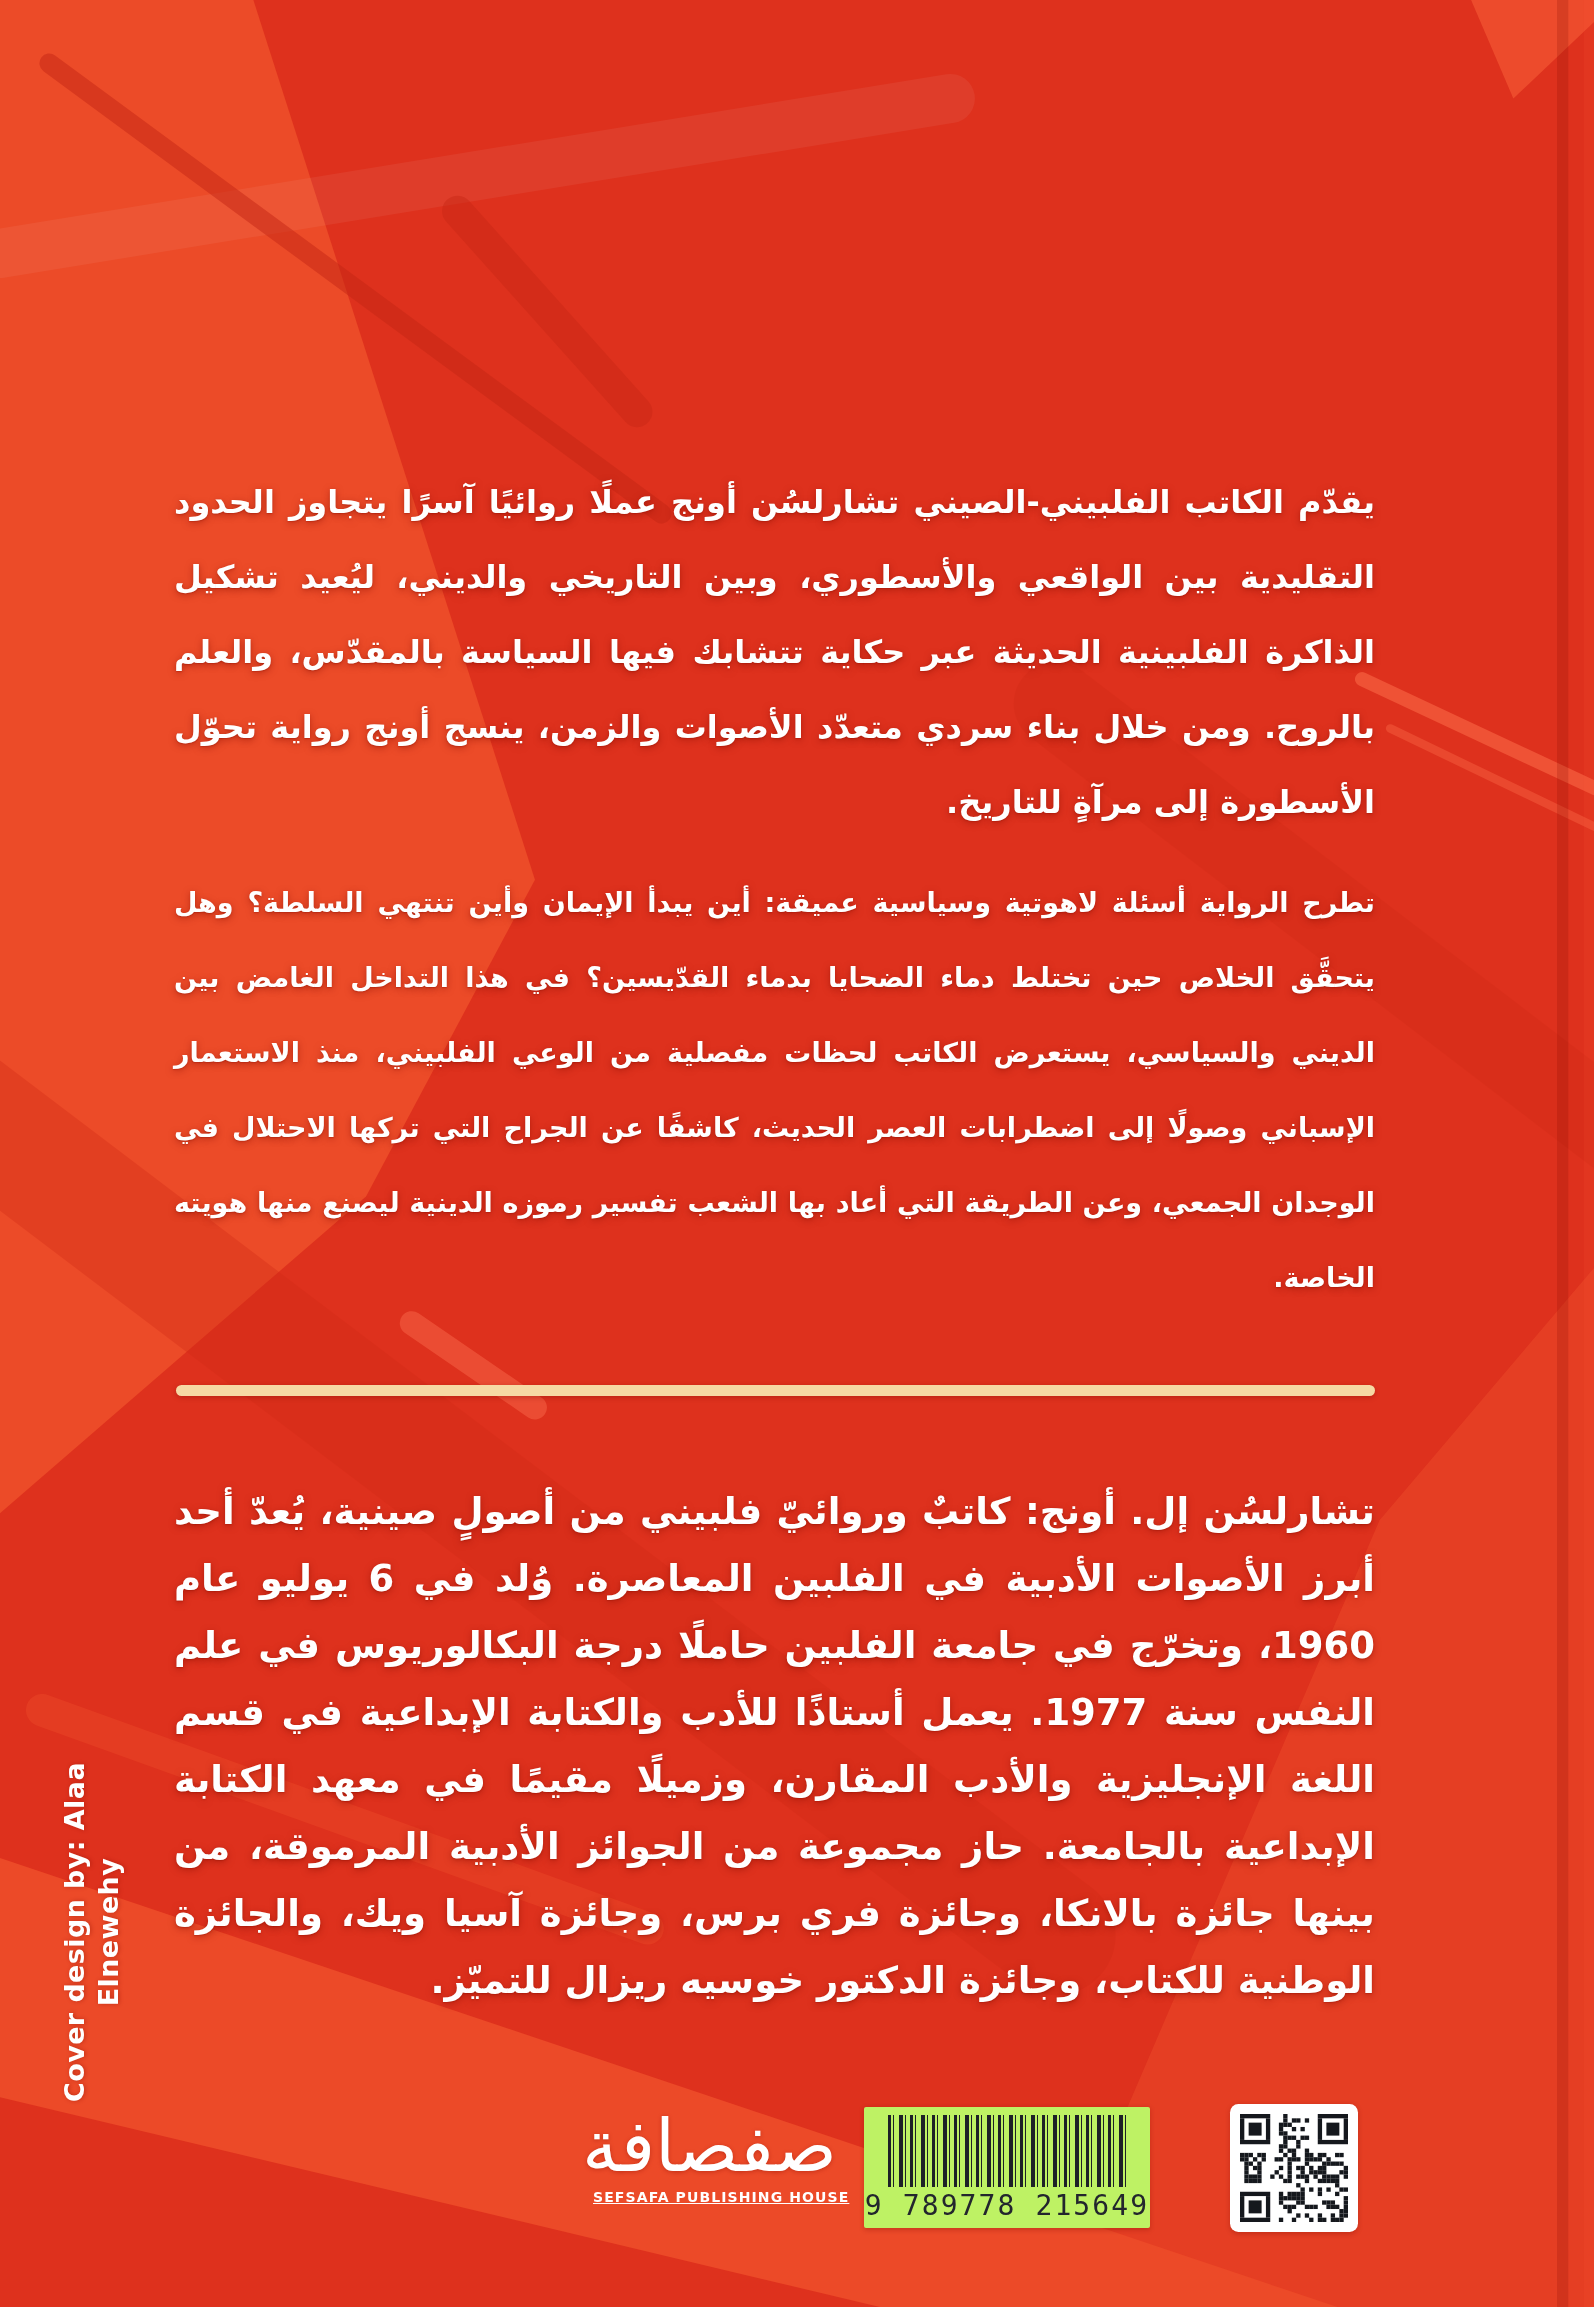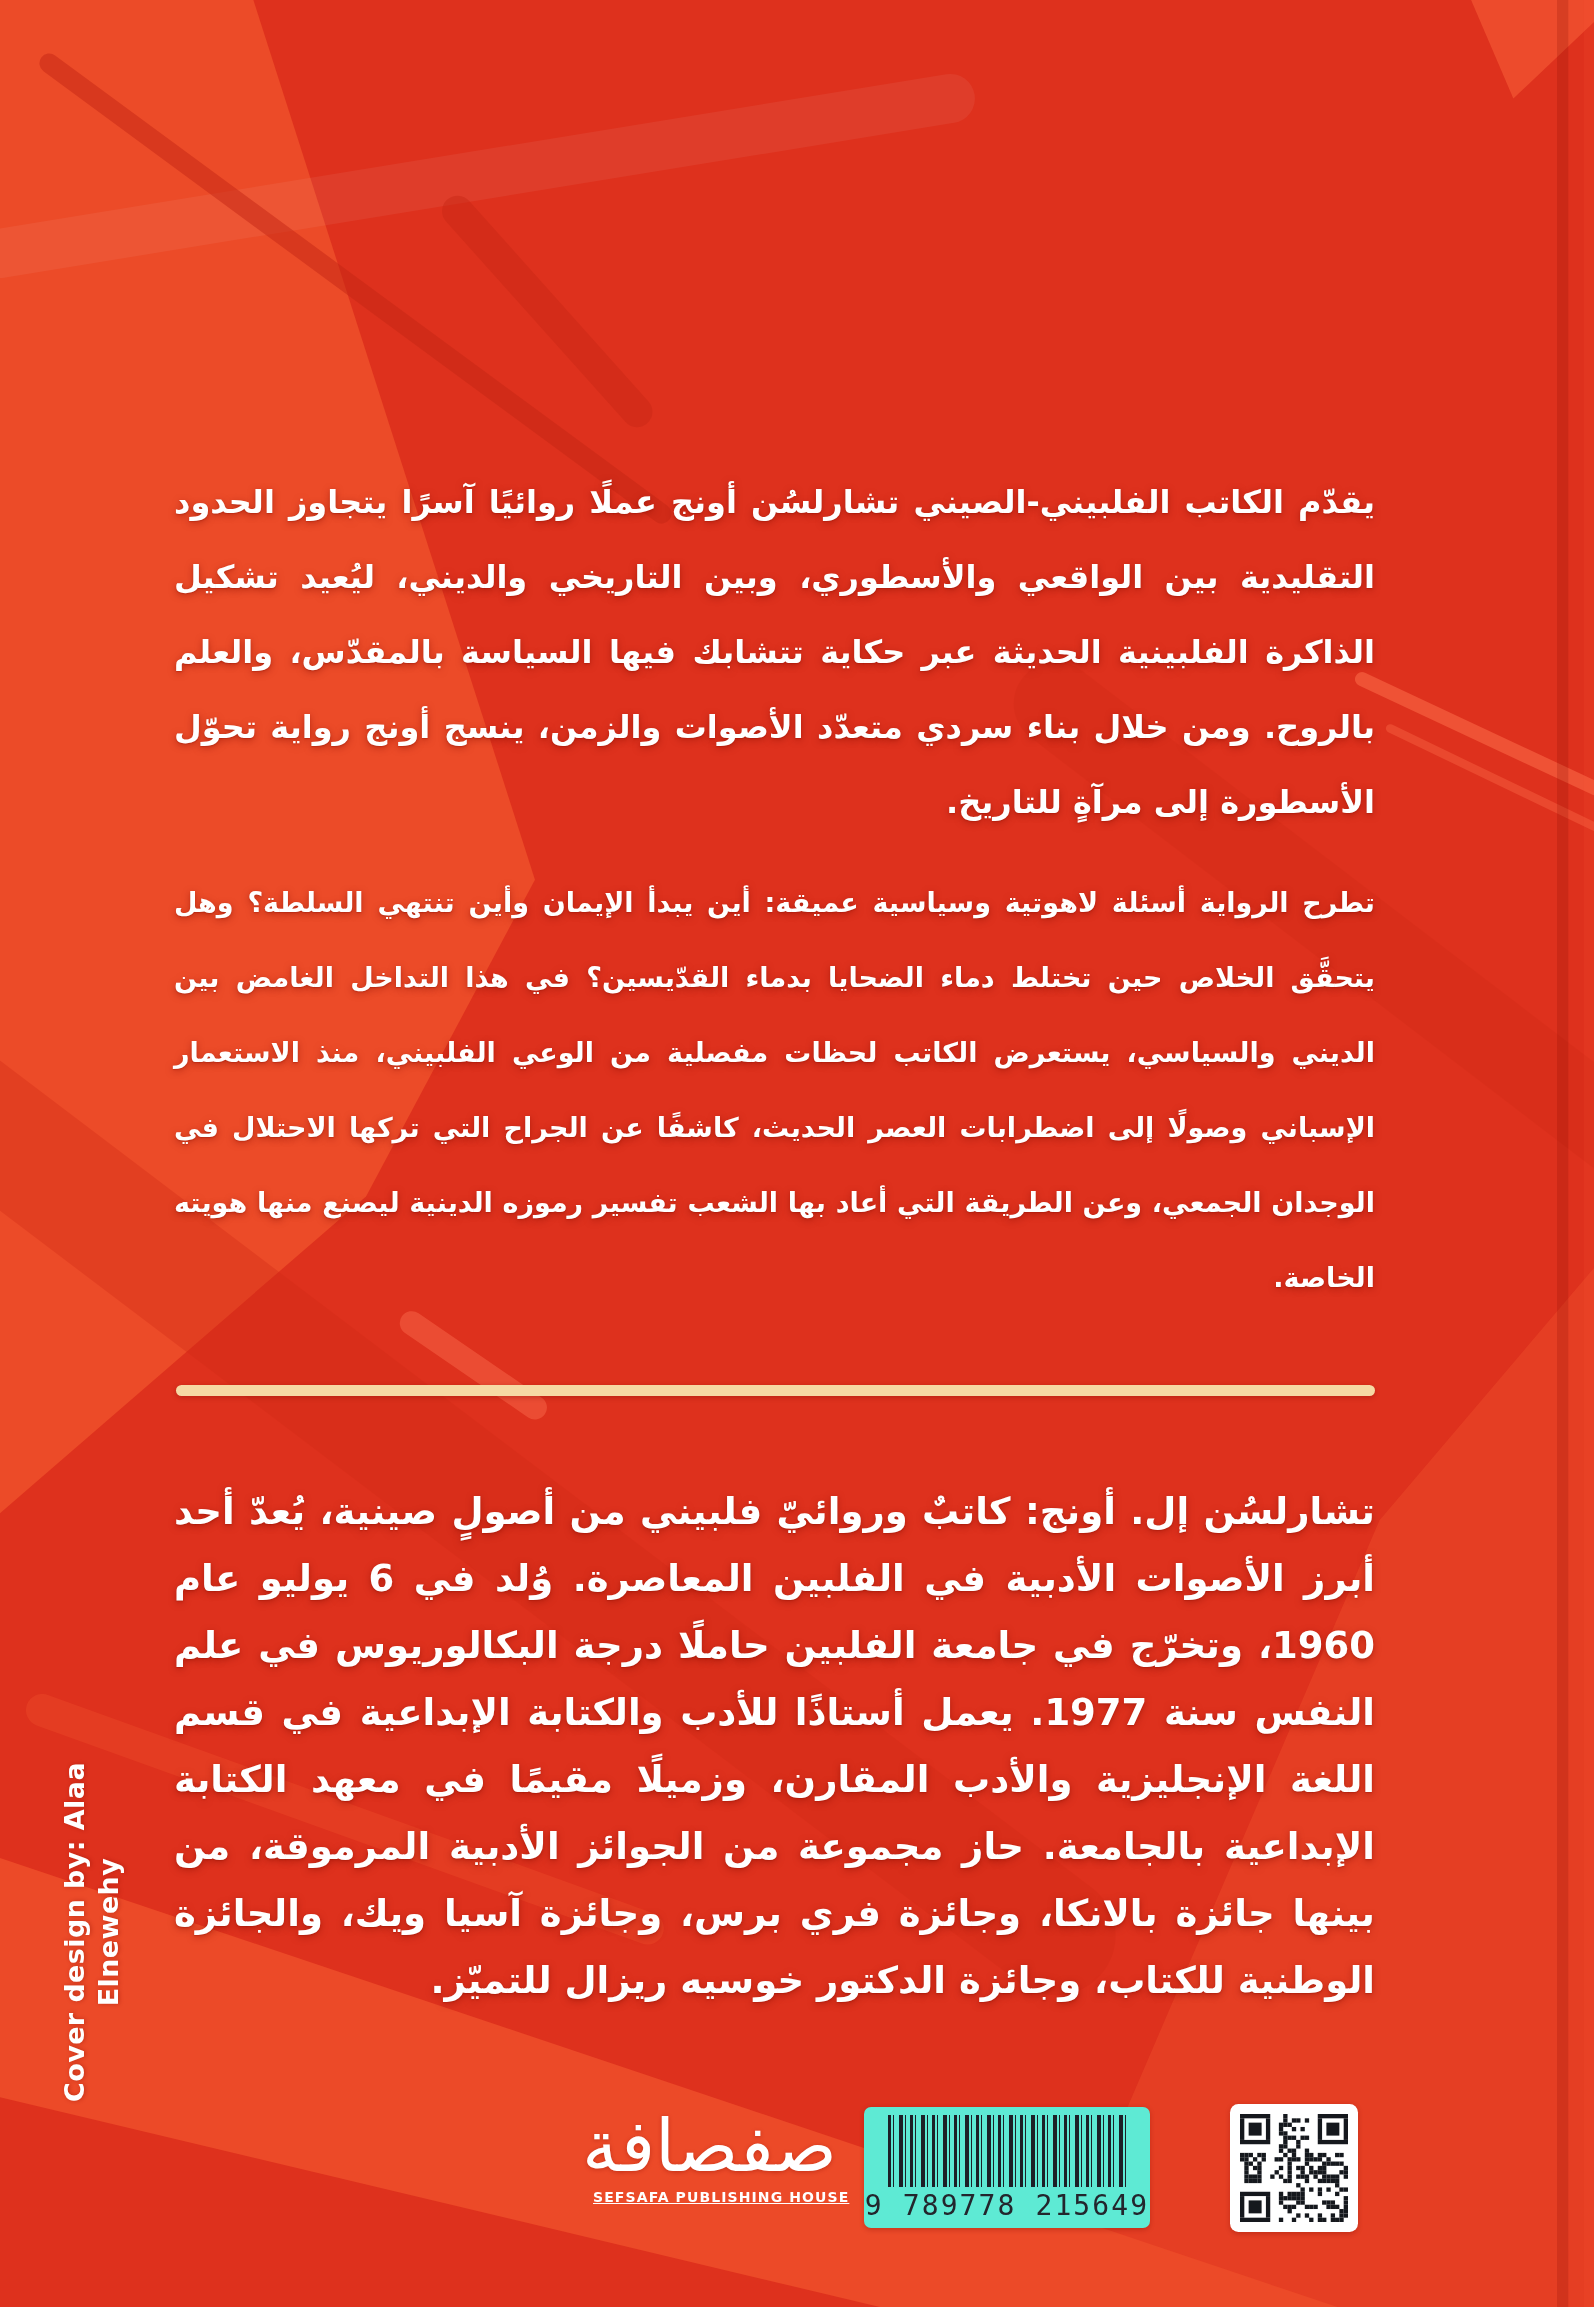--- a/index.html
+++ b/index.html
@@ -29,21 +29,21 @@
   }
   .publisher{
     position:absolute;left:593px;top:2109px;width:244px;text-align:center;
     color:#ffffff;direction:ltr;
   }
   .logo-ar{font-size:72px;line-height:1.05;font-weight:400;direction:rtl;
     text-shadow:0 1.4px 4.2px rgba(140,15,2,.4);}
   .tagline{margin-top:4.2px;font-size:14px;font-weight:700;letter-spacing:1.1px;white-space:nowrap;text-decoration:underline;}
   .barcode{
     position:absolute;left:864px;top:2107px;width:286px;height:121px;
-    background:#5eead4;border-radius:7px;direction:ltr;box-shadow:0 1.4px 5.6px rgba(120,10,0,.3);
+    background:#bef264;border-radius:2px;direction:ltr;box-shadow:0 1.4px 5.6px rgba(120,10,0,.3);
   }
   .bars{
     position:absolute;left:24px;right:24px;top:8.4px;height:72px;background-color:transparent;
     background-image:repeating-linear-gradient(90deg,
       #1d2127 0px,#1d2127 2.8px,transparent 2.8px,transparent 5px,
       #1d2127 5px,#1d2127 6.3px,transparent 6.3px,transparent 10.6px,
       #1d2127 10.6px,#1d2127 15px,transparent 15px,transparent 17px,
       #1d2127 17px,#1d2127 18.3px,transparent 18.3px,transparent 22px);
   }
   .barcode-number{

